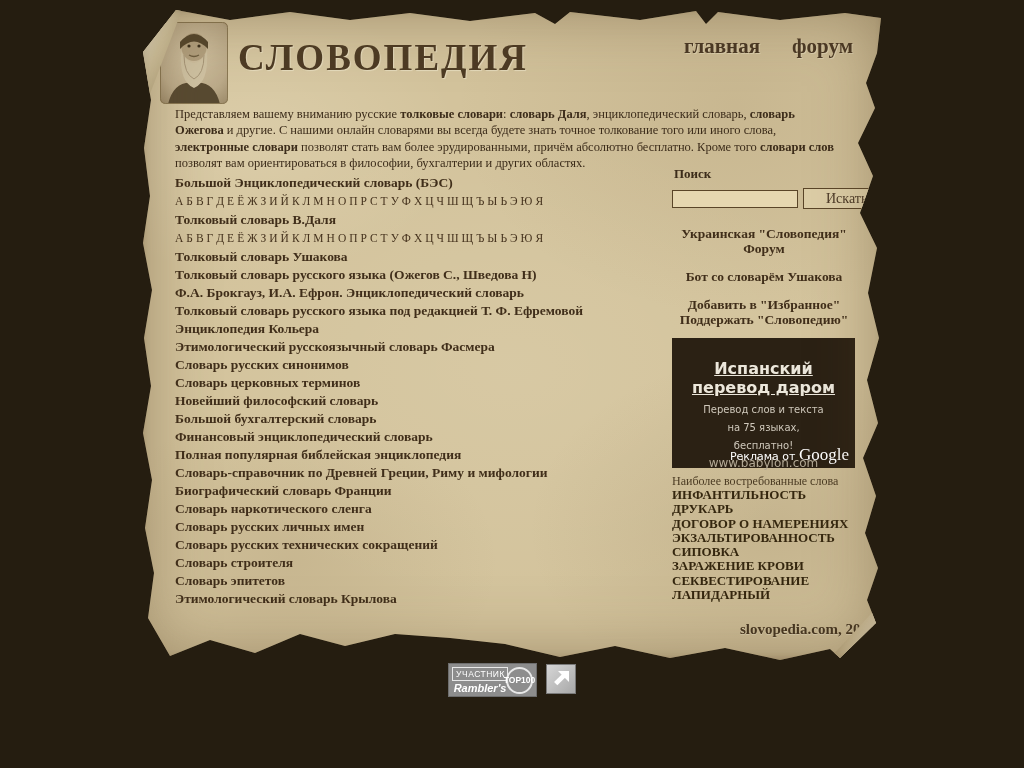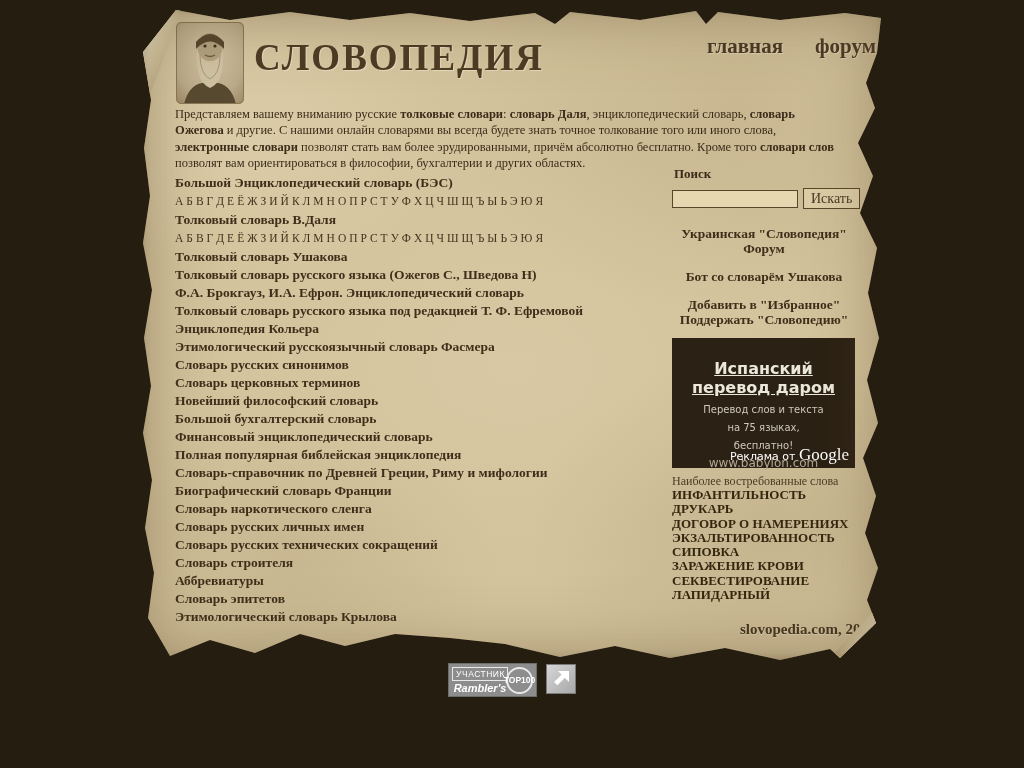--- a/index.html
+++ b/index.html
@@ -42,28 +42,28 @@
     background:linear-gradient(115deg,#f8f2e0 8%,#dccfa9 42%,#a08c64 92%);
     clip-path:polygon(0 0,100% 0,16% 100%,0 76%);
   }
   .fold-bottomright {
     position:absolute; left:690px; top:594px; width:50px; height:56px;
     background:linear-gradient(300deg,#f0e8d0 10%,#cebe97 50%,#947f58 90%);
     clip-path:polygon(100% 4%, 100% 100%, 0 100%);
   }
 
   
-  .logo-block { position:absolute; left:36px; top:14px; display:flex; align-items:flex-start; cursor:pointer; }
+  .logo-block { position:absolute; left:20px; top:14px; display:flex; align-items:flex-start; cursor:pointer; }
   .portrait { width:68px; height:82px; display:block; }
   .site-title {
     margin-left:10px; margin-top:14px;
     font-size:37px; font-weight:bold; letter-spacing:2px;
     color:#4d3b24; text-shadow:1px 1px 1px rgba(250,244,222,.5);
   }
-  .top-nav { position:absolute; left:567px; top:26px; display:flex; gap:32px; }
+  .top-nav { position:absolute; left:544px; top:26px; display:flex; gap:32px; }
   .top-nav a {
     font-size:21px; font-weight:bold; color:#4a3824; text-decoration:none; cursor:pointer;
     text-shadow:1px 1px 0 rgba(250,244,222,.35);
   }
 
   
   .main-col { position:absolute; left:35px; top:98px; width:662px; }
   .intro {
     margin:0 0 3px 0; font-size:12.5px; line-height:16.3px; color:#3c2c1a;
   }
@@ -81,21 +81,21 @@
   
   .sidebar { position:absolute; left:532px; top:158px; width:184px; }
   .search-label { font-size:13px; font-weight:bold; color:#3c2c1a; margin:0 0 6px 2px; }
   .search-row { display:flex; align-items:center; }
   .search-input {
     width:126px; height:18px; border:1px solid #5a4528; background:#e6d7b0;
     font-family:"Liberation Serif",serif; font-size:12px; color:#3c2c1a; padding:0 3px;
   }
   .search-button {
     margin-left:5px; height:21px; border:1px solid #5a4528; background:#dccda6;
-    font-family:"Liberation Serif",serif; font-size:14px; color:#4a3826; padding:0 7px; cursor:pointer;
+    font-family:"Liberation Serif",serif; font-size:14px; color:#4a3826; padding:0 22px; cursor:pointer;
   }
   .side-links { margin-top:17px; text-align:center; }
   .side-link {
     display:block; font-size:13.5px; font-weight:bold; line-height:15px;
     color:#402e1a; text-decoration:none; cursor:pointer;
   }
   .side-link.gap { margin-top:13px; }
 
   .ad-block {
     margin-top:11px; width:183px; height:130px; background:#2b2114;
@@ -286,24 +286,20 @@
         <div class="dict-entry">
           <a class="dict-title">Словарь русских технических сокращений</a>
 
         </div>
 
         <div class="dict-entry">
           <a class="dict-title">Словарь строителя</a>
 
         </div>
 
-        <div class="dict-entry">
-          <a class="dict-title">Аббревиатуры</a>
-
-        </div>
 
         <div class="dict-entry">
           <a class="dict-title">Словарь эпитетов</a>
 
         </div>
 
         <div class="dict-entry">
           <a class="dict-title">Этимологический словарь Крылова</a>
 
         </div>

